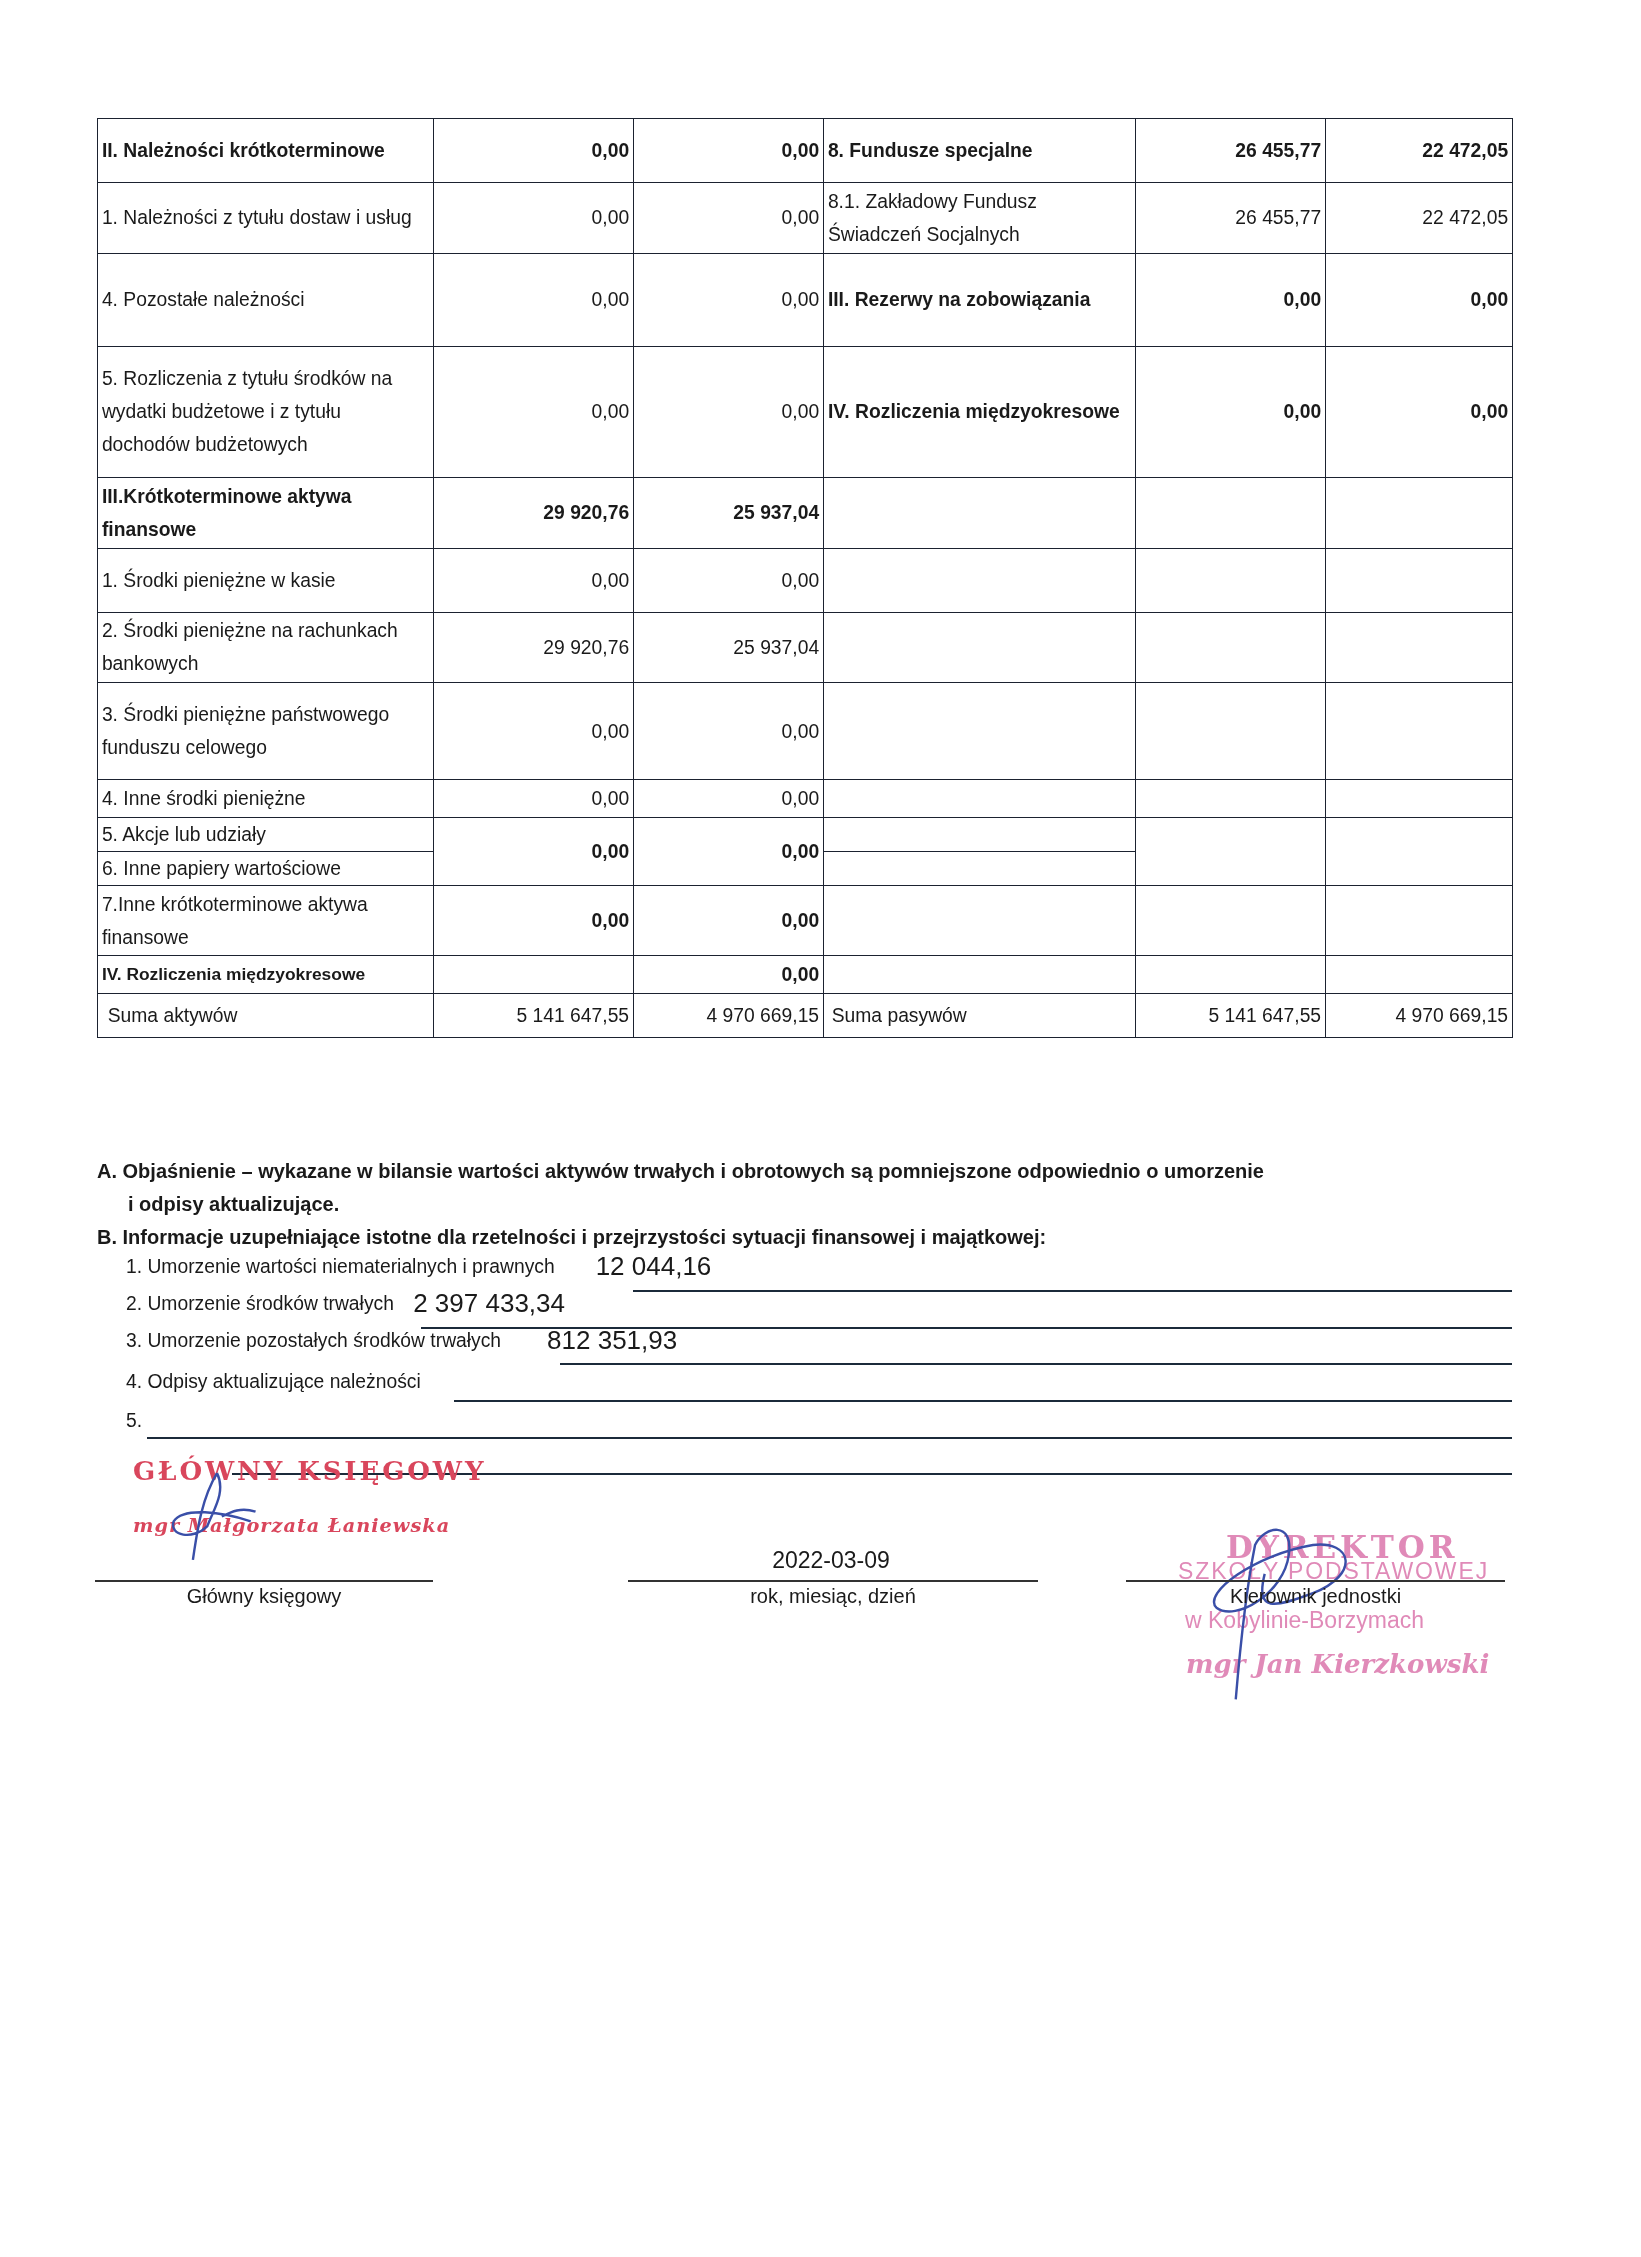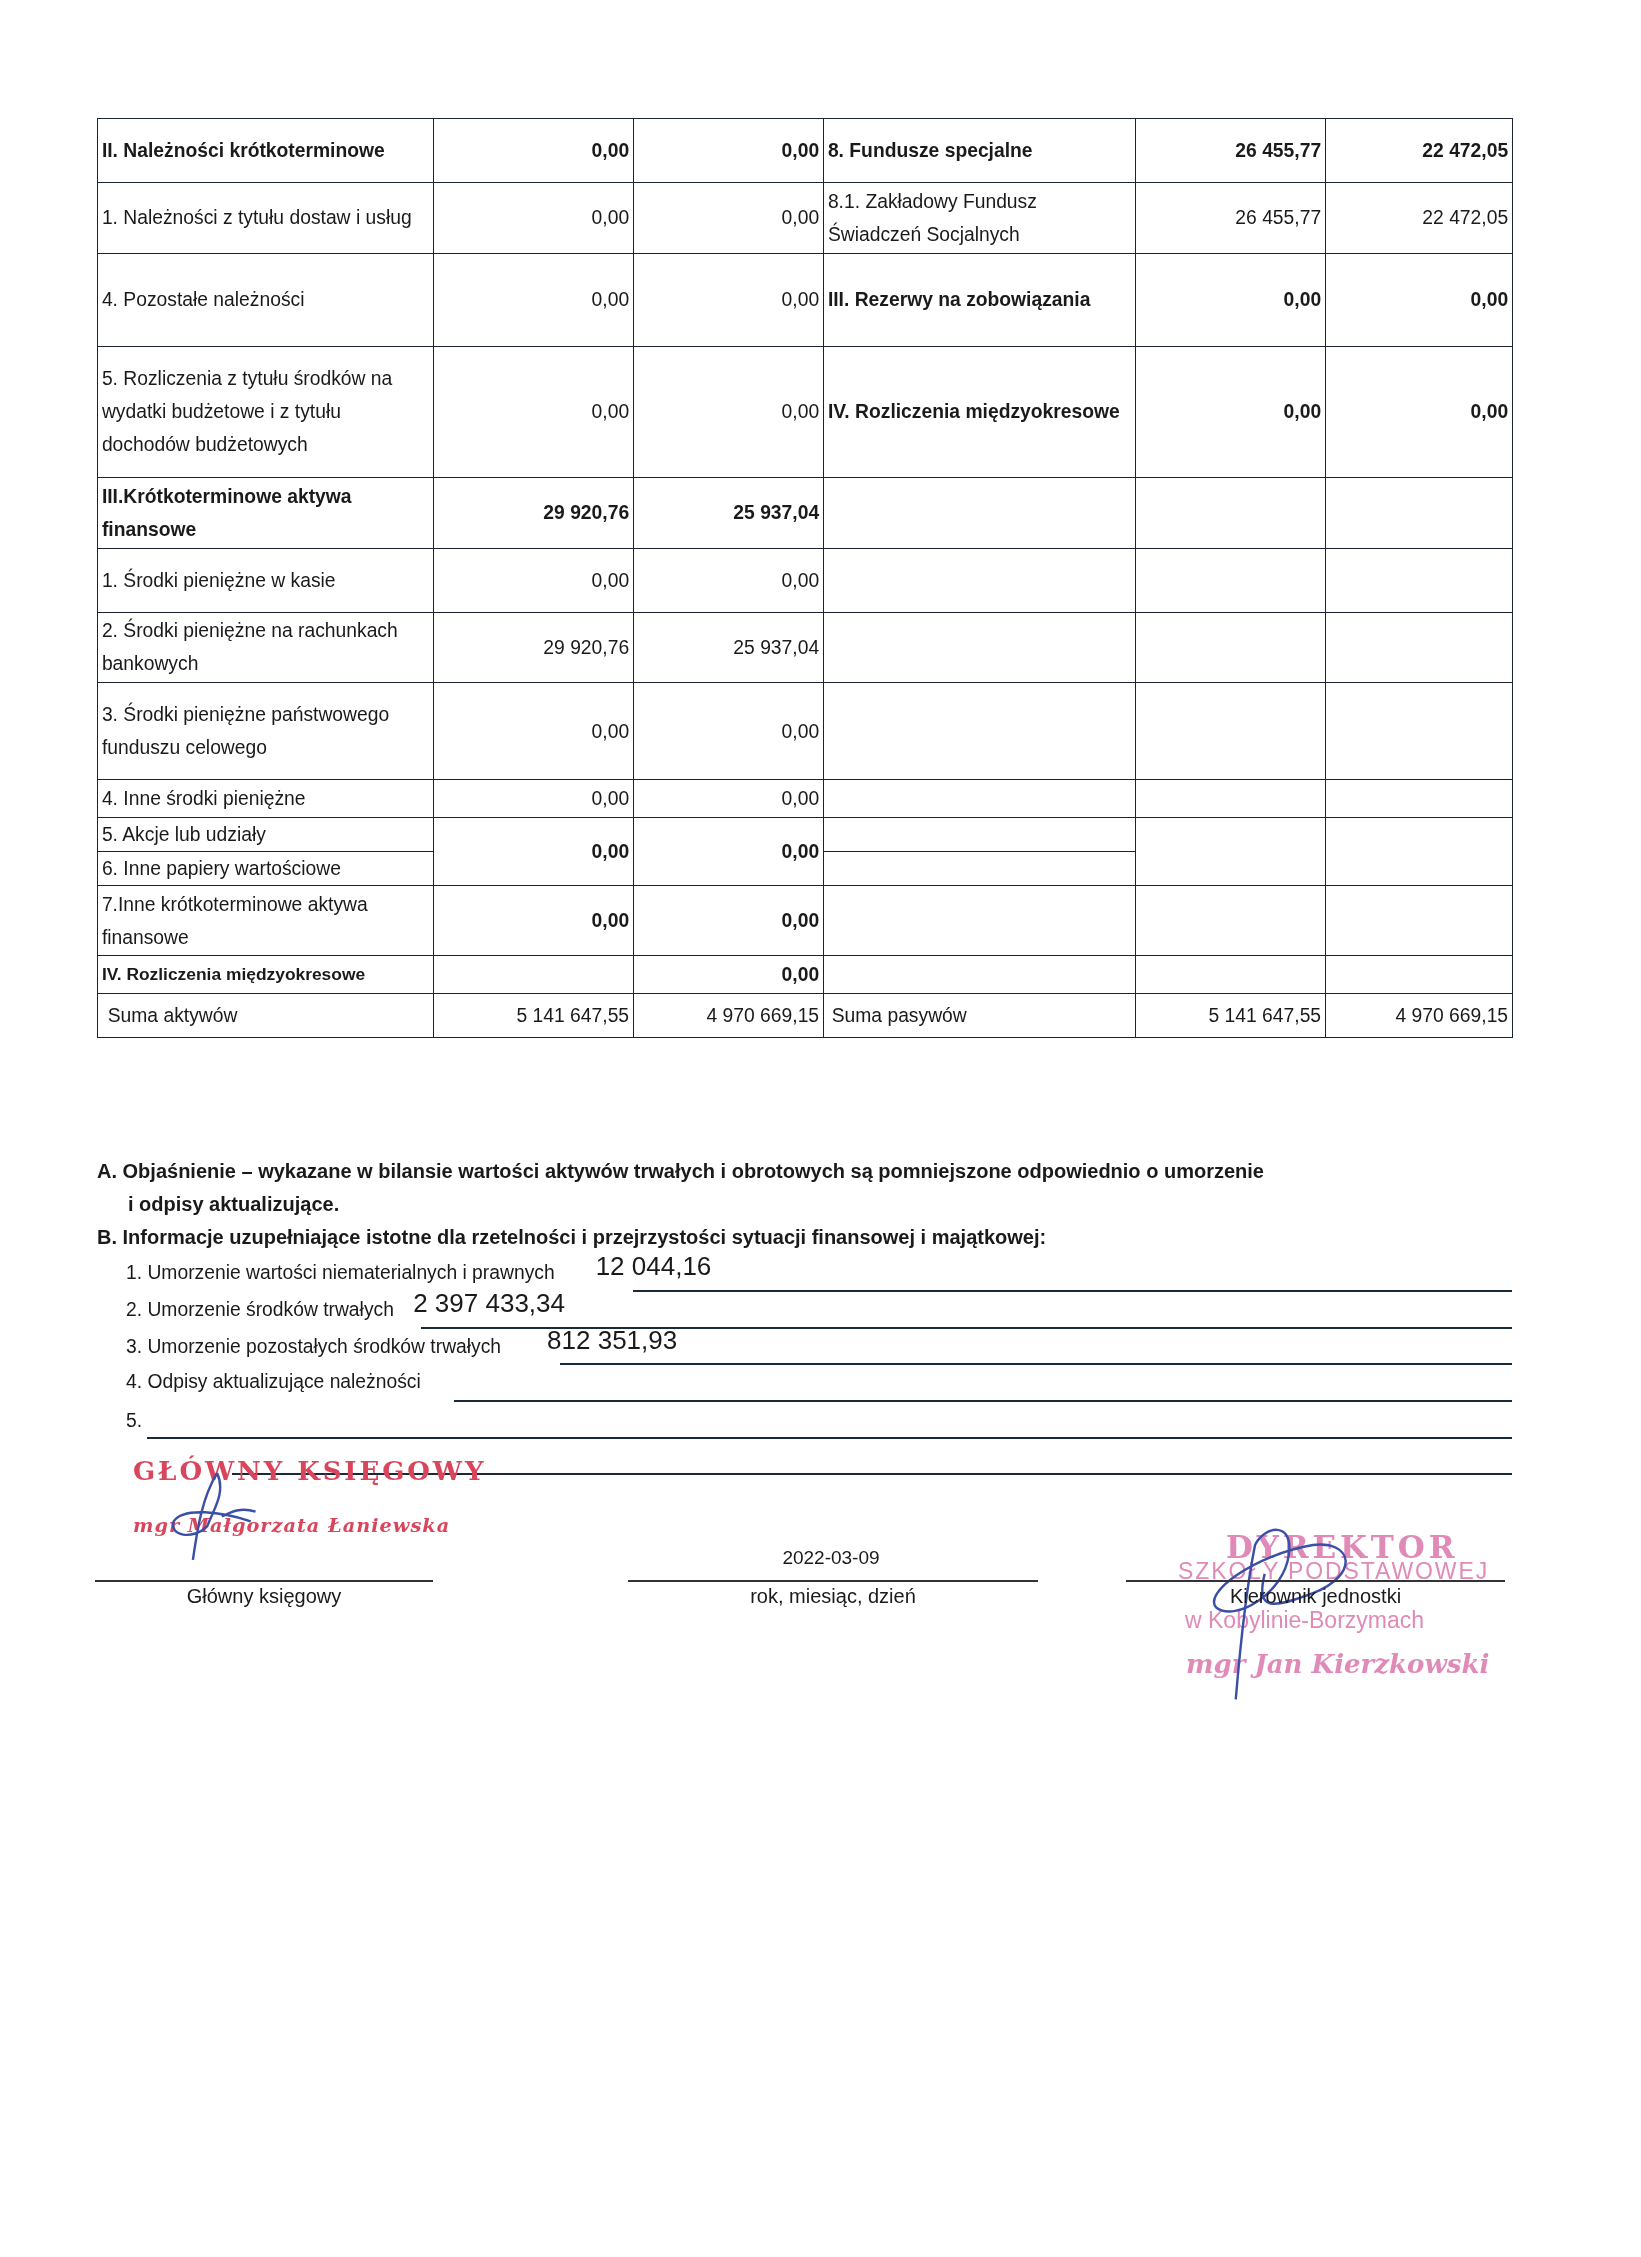--- a/index.html
+++ b/index.html
@@ -23,30 +23,30 @@
   td.bottom { vertical-align: bottom; }
   .sum td { font-size: 21px; font-weight: normal; height: 39px; }
   .split { padding: 0 !important; }
   .split div { padding: 1.9px 3.9px; line-height: 29px; }
   .split div:first-child { border-bottom: 1.9px solid #1b2230; }
 
   .notes { position: absolute; left: 97px; top: 1155px; width: 1419px; font-size: 20px; font-weight: bold; }
   .notes p { margin: 0; line-height: 33px; }
   .notes .indent { padding-left: 31px; }
 
-  .info-row { position: absolute; left: 126px; font-size: 19.3px; display: flex; align-items: flex-end; }
+  .info-row { position: absolute; left: 126px; font-size: 19.3px; display: flex; align-items: center; }
   .info-row .lbl { white-space: nowrap; }
   .info-row .val { font-size: 26px; margin-left: 19.3px; padding-bottom: 1.9px; }
   .uline { position: absolute; height: 1.9px; background: #1b2a3a; right: 129px; }
 
   .stamp-red { position: absolute; color: #d9465c; font-family: "DejaVu Serif", serif; letter-spacing: 2.9px; }
   .stamp-pink { position: absolute; color: #e08ab8; }
   .sig-line { position: absolute; height: 1.9px; background: #333; }
   .sig-label { position: absolute; font-size: 20px; text-align: center; }
-  .date-val { position: absolute; font-size: 19px; text-align: center; }
+  .date-val { position: absolute; font-size: 23px; text-align: center; }
   svg.sig { position: absolute; }
 </style>
 </head>
 <body>
 
 <div class="page">
 
   <table class="bal">
     <colgroup>
         <col class="c1">

